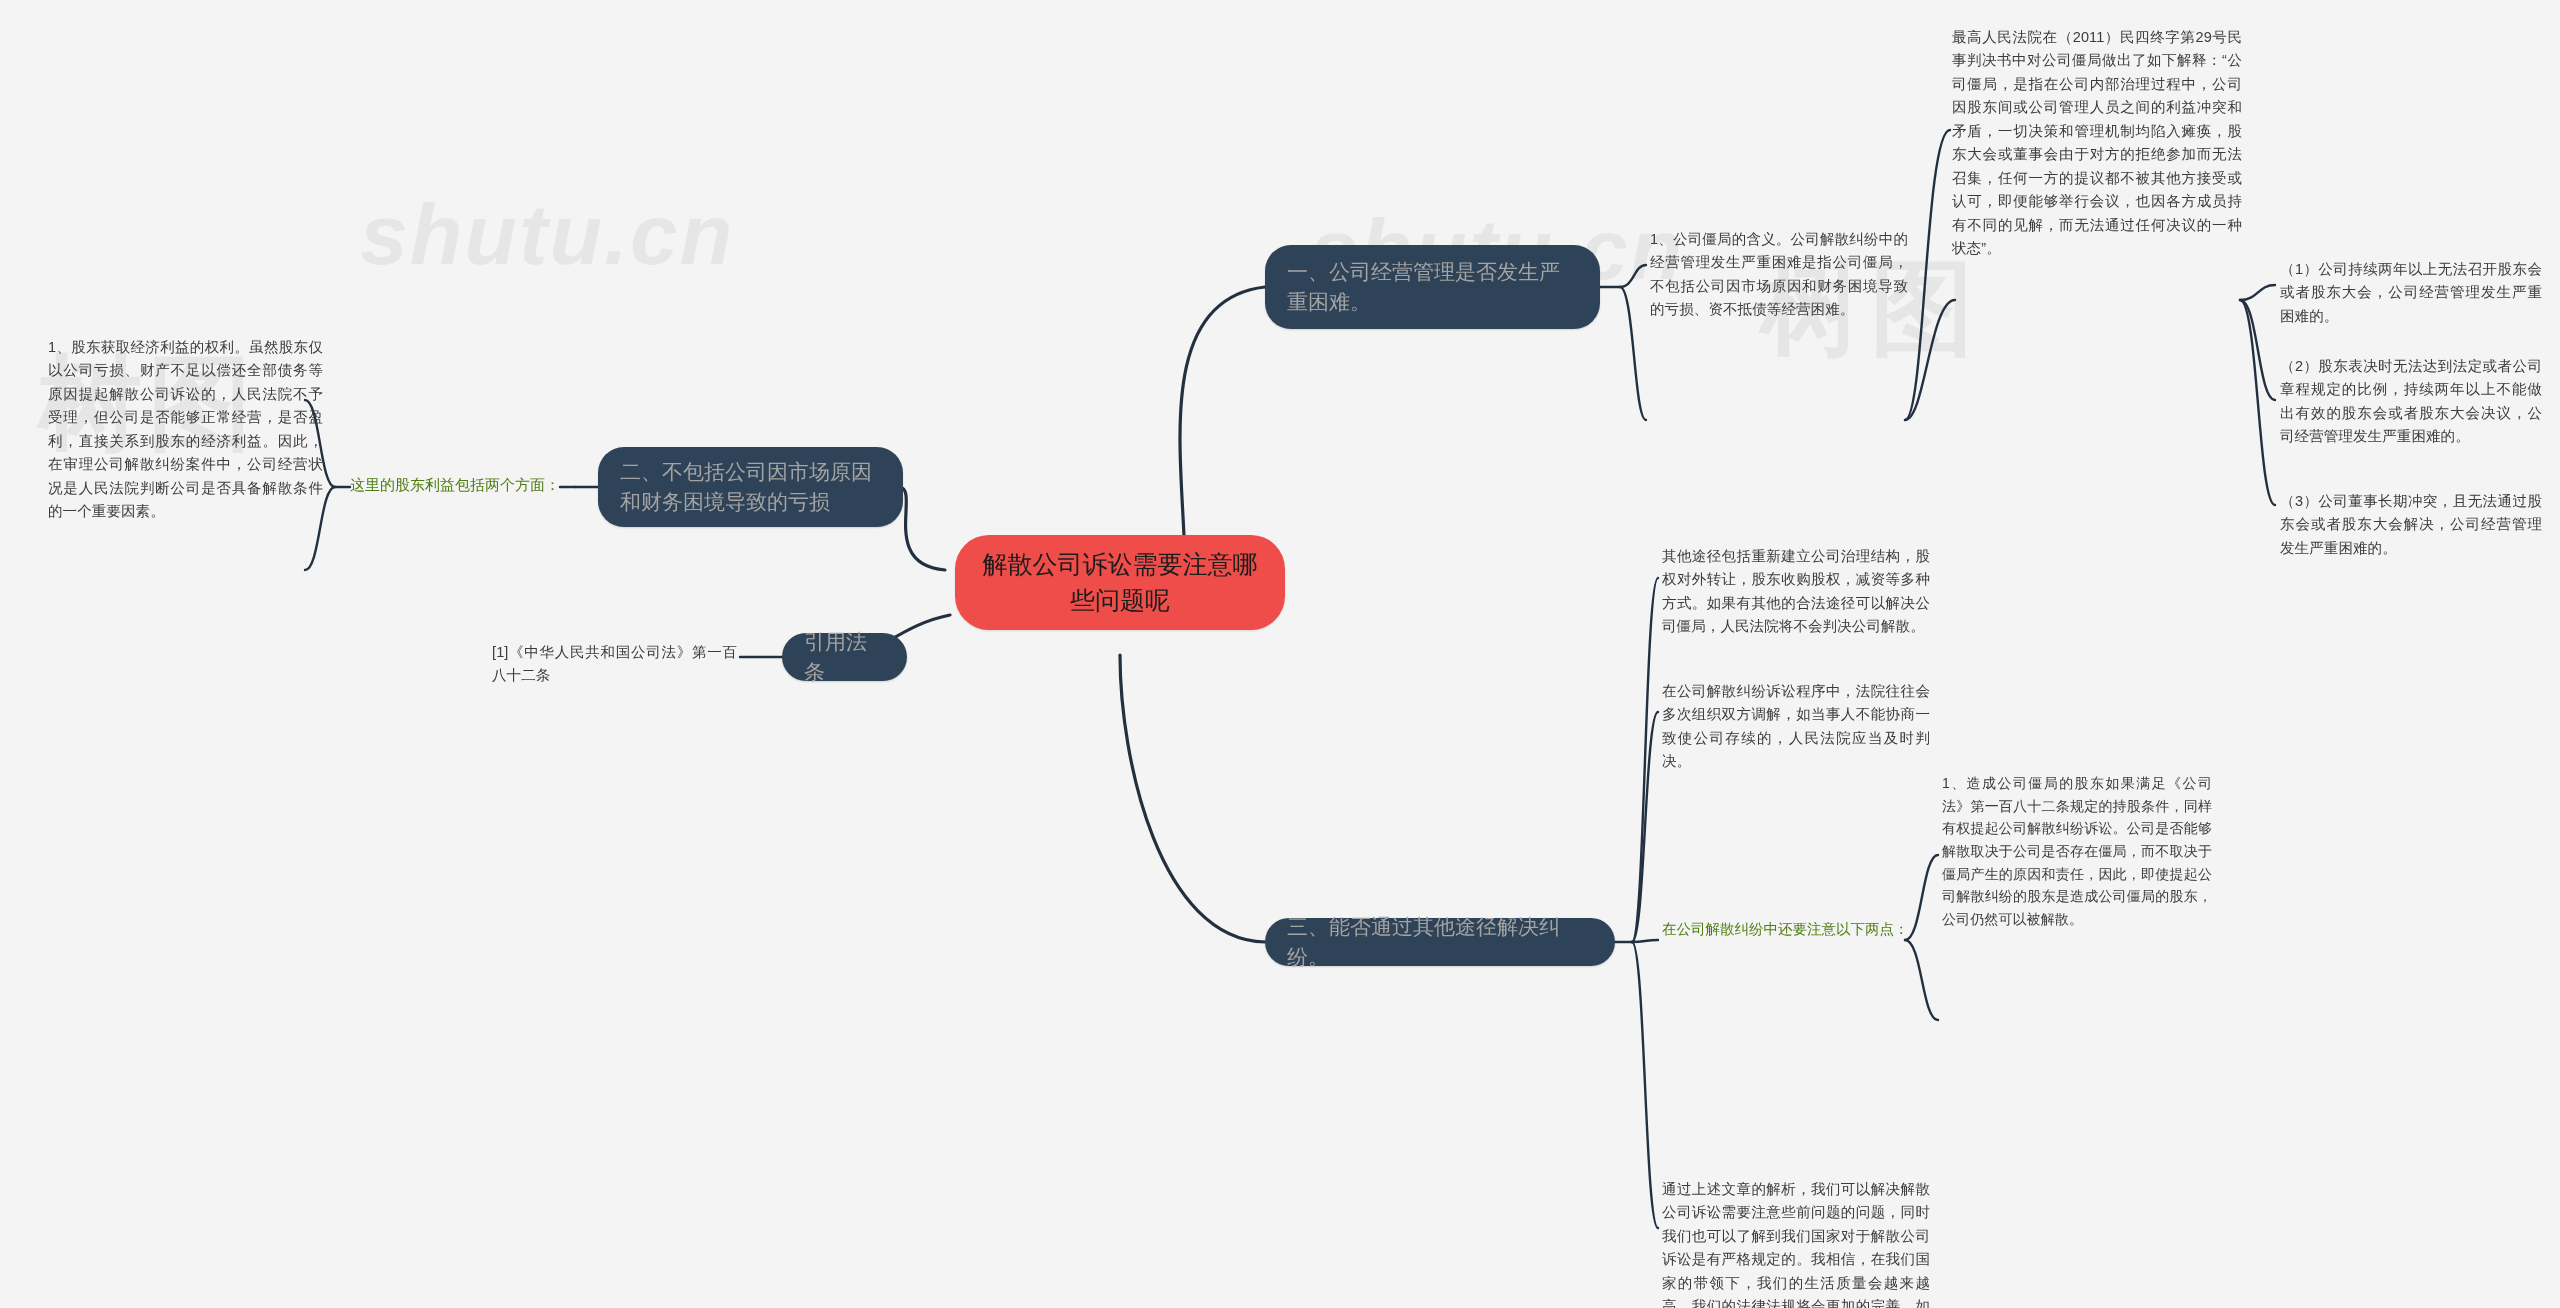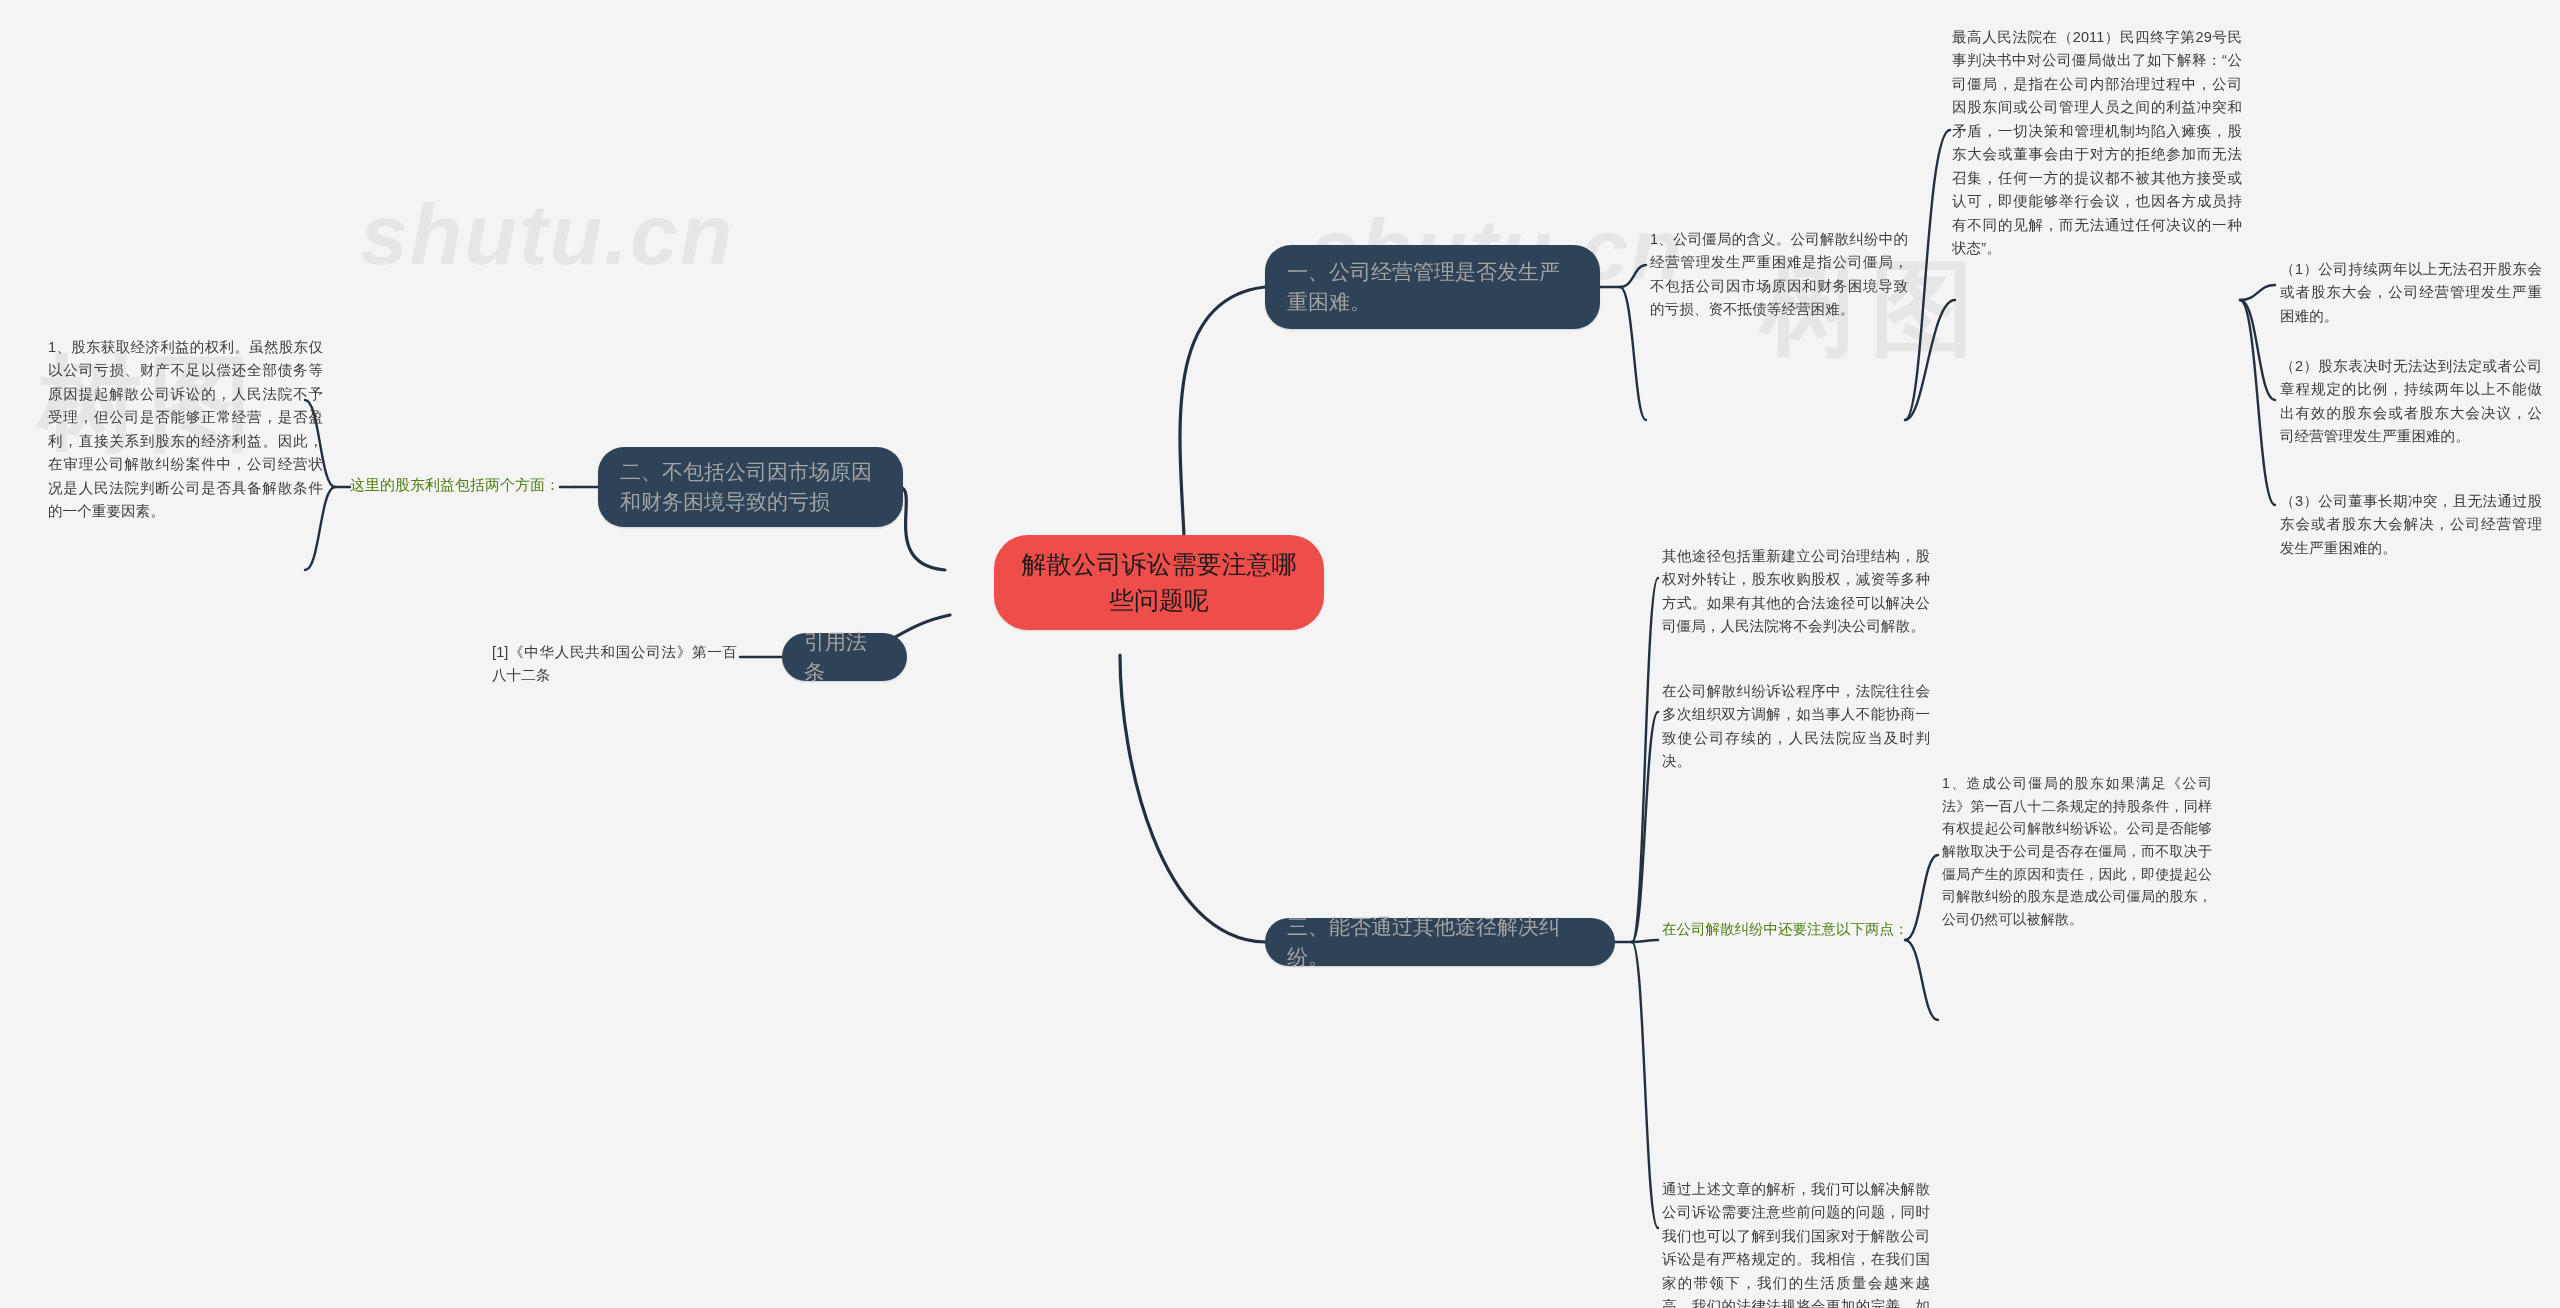--- a/index.html
+++ b/index.html
@@ -45,21 +45,20 @@
     text-align: center;
     line-height: 1.42;
   }
   .node-root {
     background: #ef4d4a;
     color: #1c1c1c;
     border-radius: 34px;
     font-size: 25px;
     padding: 10px 26px;
     box-shadow: 0 1px 2px rgba(0,0,0,0.12);
-    margin-left: 39px;
   }
   .node-branch {
     background: #2e4358;
     color: #a3a3a3;
     border-radius: 26px;
     font-size: 21px;
     padding: 16px 22px;
     text-align: left;
     justify-content: flex-start;
     box-shadow: 0 1px 2px rgba(0,0,0,0.14);

